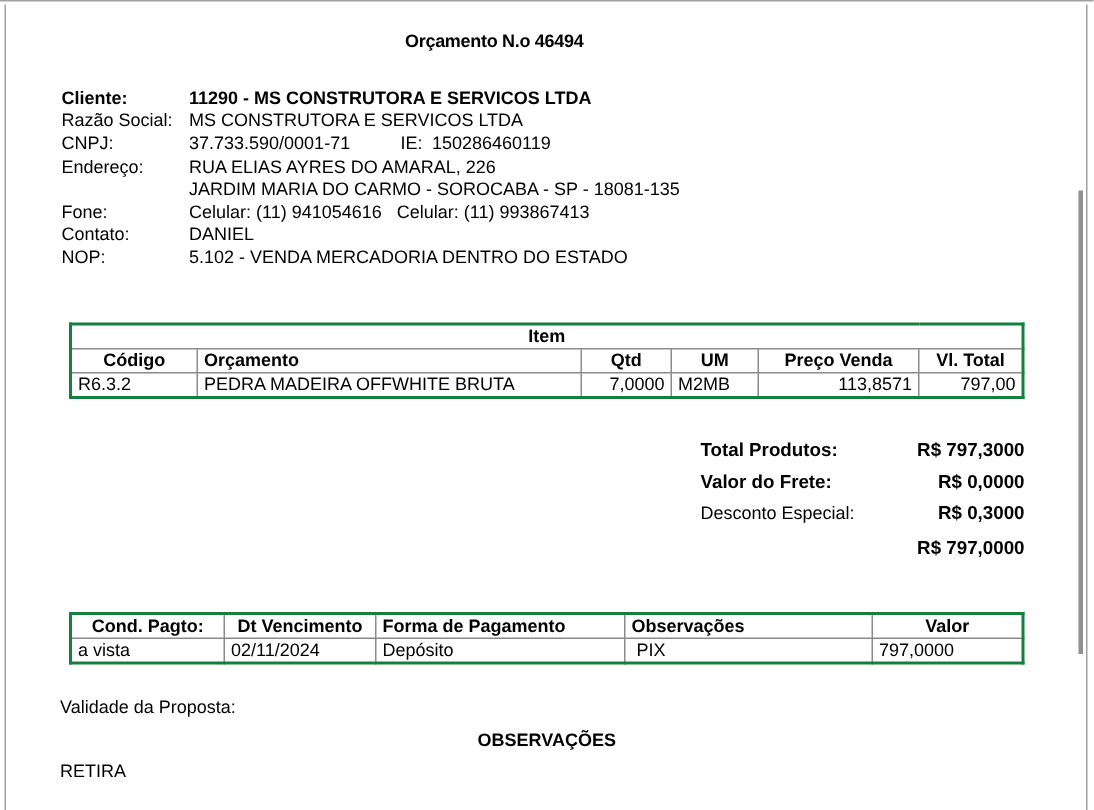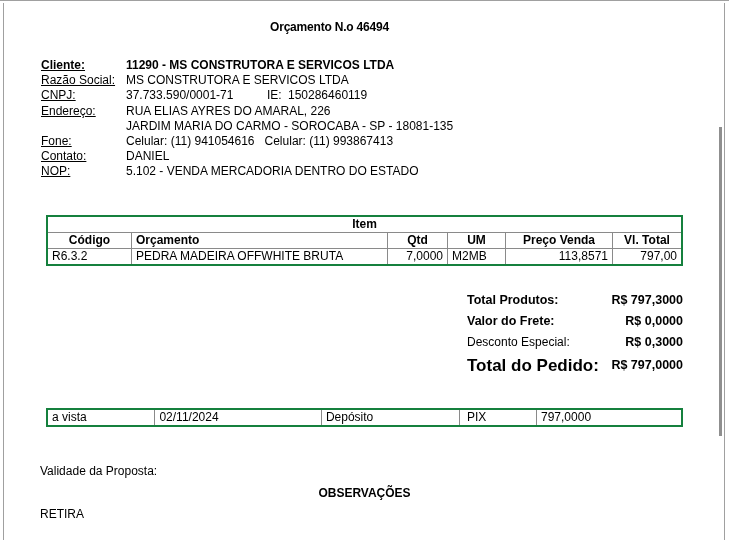--- a/index.html
+++ b/index.html
@@ -5,21 +5,21 @@
   html, body { margin:0; padding:0; }
   body { width:729px; height:540px; background:#fff; position:relative; overflow:hidden;
          font-family:"Liberation Sans", sans-serif; font-size:12px; color:#000; }
   .topline { position:absolute; left:0; top:0; width:729px; height:1px; background:#a0a0a0; }
   .leftline { position:absolute; left:3px; top:3px; width:1px; height:537px; background:#a0a0a0; }
   .rightline { position:absolute; left:724px; top:3px; width:1px; height:537px; background:#a0a0a0; }
   .scrollthumb { position:absolute; left:719px; top:127px; width:3px; height:309px; background:#8f8f8f; }
   .title { position:absolute; left:0; width:659px; top:20px; text-align:center; font-weight:bold; font-size:12px; letter-spacing:-0.2px; }
   .info { position:absolute; left:41px; top:58px; }
   .info .row { position:relative; height:15.2px; line-height:15.2px; white-space:nowrap; }
-  .info .lbl { position:absolute; left:0;text-decoration:underline; }
+  .info .lbl { position:absolute; left:0; }
   .info .val { position:absolute; left:85px; }
   .info .bold { font-weight:bold; }
   table.grid { position:absolute; border-collapse:collapse; border:2px solid #15803d; font-size:12px; }
   table.grid td { border:1px solid #8a8a8a; padding:0 4px; height:15px; line-height:15px; white-space:nowrap; }
   .hdr { font-weight:bold; text-align:center; }
   .r { text-align:right; }
   .c { text-align:left; }
   .totals { position:absolute; left:467px; top:293px; width:216px; }
   .totals .trow { position:relative; height:21px; }
   .totals .tl { position:absolute; left:0; font-weight:bold; font-size:12.5px; }
@@ -107,27 +107,33 @@
   </div>
   <div class="trow">
     <span class="tl">Valor do Frete:</span>
     <span class="tv">R$ 0,0000</span>
   </div>
   <div class="trow">
     <span class="tl normal">Desconto Especial:</span>
     <span class="tv">R$ 0,3000</span>
   </div>
   <div class="trow" style="margin-top:2px;">
-    <span class="tl big">Total do Pedido:</span>
     <span class="tv">R$ 797,0000</span>
   </div>
 </div>
 
 <table class="grid" style="left:46px; top:408px; width:637px;">
   <tbody>
+      <tr>
+    <td class="hdr" style="width:93px;">Cond. Pagto:</td>
+    <td class="hdr" style="width:92px;">Dt Vencimento</td>
+    <td class="hdr" style="text-align:left; width:157px;">Forma de Pagamento</td>
+    <td class="hdr" style="text-align:left; width:156px;">Observações</td>
+    <td class="hdr">Valor</td>
+  </tr>
   <tr>
     <td class="c">a vista</td>
     <td>02/11/2024</td>
     <td>Depósito</td>
     <td style="white-space:pre;"> PIX</td>
     <td class="c">797,0000</td>
   </tr>
 </tbody>
   </table>
 

